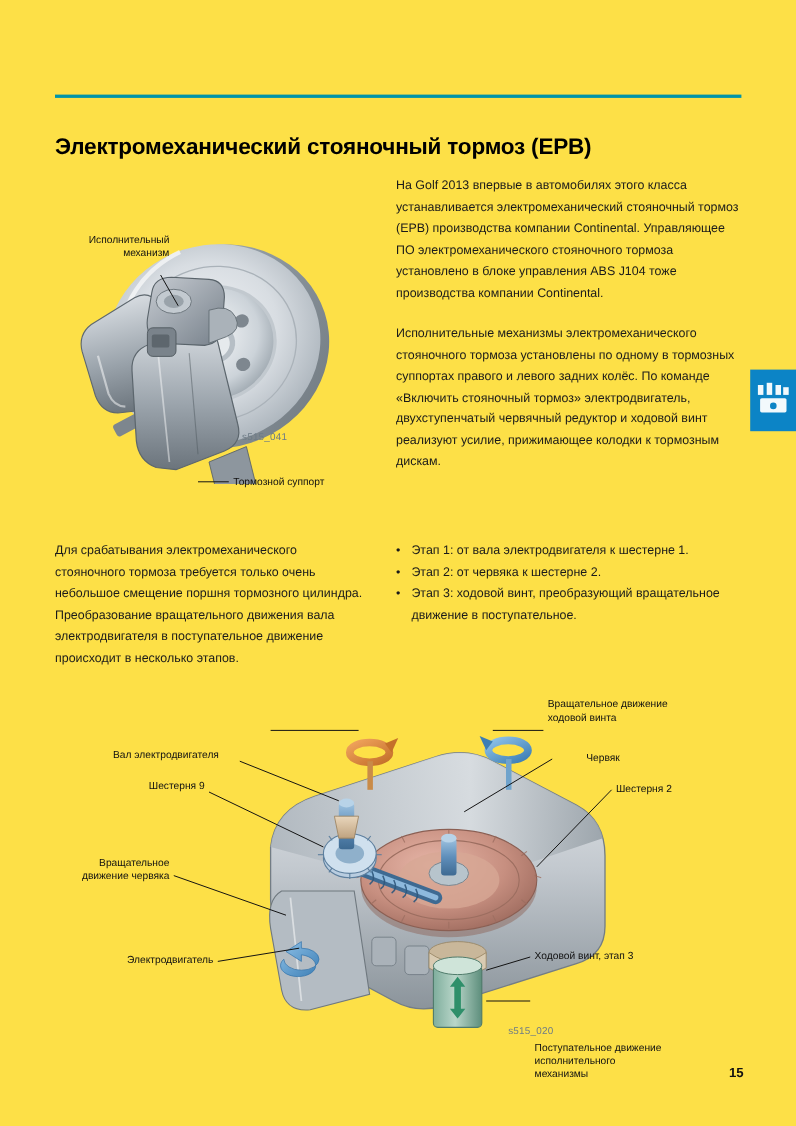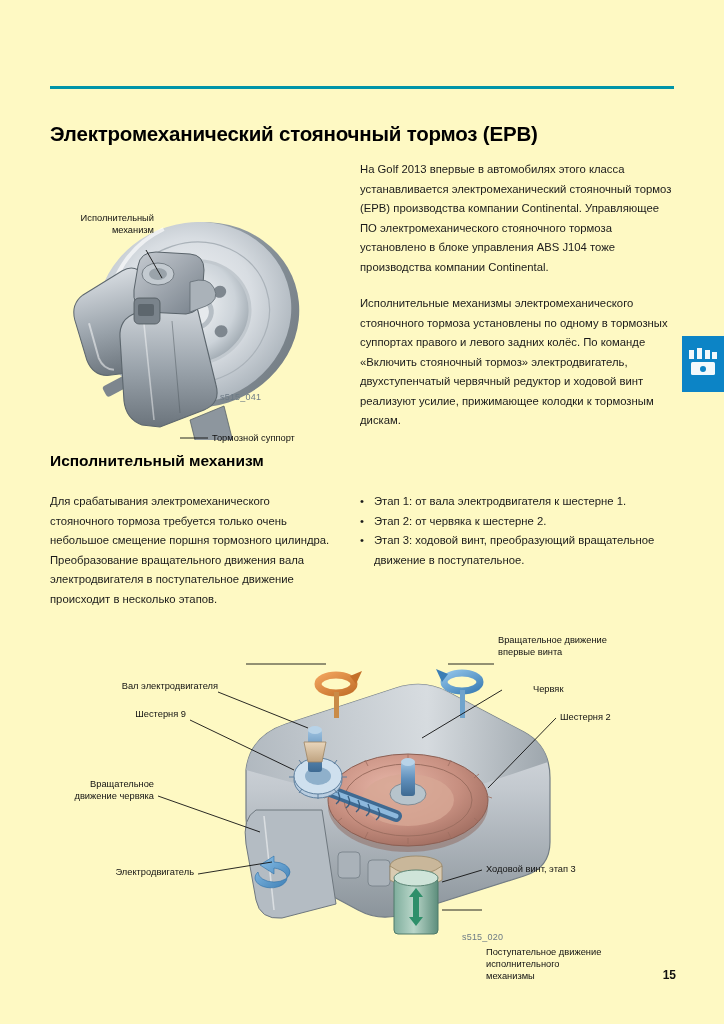--- a/index.html
+++ b/index.html
@@ -11,21 +11,21 @@
     width: 724px;
     height: 1024px;
     position: relative;
     font-family: "Liberation Sans", sans-serif;
     color: #111111;
     overflow: hidden;
   }
   .page {
     position: absolute;
     inset: 0;
-    background: #fef9c3;
+    background: #fde047;
   }
   
   .top-rule {
     position: absolute;
     left: 50px;
     top: 86px;
     width: 624px;
     height: 3px;
     background: #0095a8;
   }
@@ -230,21 +230,20 @@
     </svg>
 
     <div class="caption right" style="left:-2px; top:42px; width:106px;">
       <div>Исполнительный</div>
       <div>механизм</div>
     </div>
     <div class="caption" style="left:162px; top:262px;">Тормозной суппорт</div>
     <div class="code" style="left:170px; top:222px;">s515_041</div>
   </div>
 
-  <h2 class="subtitle">Исполнительный механизм</h2>
 
   <div class="body-col" id="actuator-col">
     <p>Для срабатывания электромеханического стояночного тормоза требуется только очень небольшое смещение поршня тормозного цилиндра. Преобразование вращательного движения вала электродвигателя в поступательное движение происходит в несколько этапов.</p>
   </div>
 
   <ul class="steps">
     <li>Этап 1: от вала электродвигателя к шестерне 1.</li>
     <li>Этап 2: от червяка к шестерне 2.</li>
     <li>Этап 3: ходовой винт, преобразующий вращательное движение в поступательное.</li>
   </ul>
@@ -397,31 +396,31 @@
         <path d="M 108 176 L 210 212"></path>
         <path d="M 148 254 L 222 242"></path>
         <path d="M 444 44 L 398 44"></path>
         <path d="M 452 70 L 372 118"></path>
         <path d="M 506 98 L 438 168"></path>
         <path d="M 432 250 L 392 262"></path>
         <path d="M 432 290 L 392 290"></path>
       </g>
     </svg>
 
-    <div class="caption right" style="left:50px; top:60px; width:118px;">Вал электродвигателя</div>
+    <div class="caption right" style="left:31px; top:60px; width:118px;">Вал электродвигателя</div>
     <div class="caption right" style="left:60px; top:88px; width:76px;">Шестерня 9</div>
     <div class="caption right" style="left:10px; top:158px; width:94px;">
       <div>Вращательное</div>
       <div>движение червяка</div>
     </div>
     <div class="caption right" style="left:36px; top:246px; width:108px;">Электродвигатель</div>
 
     <div class="caption" style="left:448px; top:14px;">
       <div>Вращательное движение</div>
-      <div>впервые винта</div>
+      <div>ходовой винта</div>
     </div>
     <div class="caption" style="left:483px; top:63px;">Червяк</div>
     <div class="caption" style="left:510px; top:91px;">Шестерня 2</div>
     <div class="caption" style="left:436px; top:243px;">Ходовой винт, этап 3</div>
     <div class="caption" style="left:436px; top:282px; width:150px;margin-top:44px;">
       <div>Поступательное движение</div>
       <div>исполнительного</div>
       <div>механизмы</div>
     </div>
     <div class="code" style="left:412px; top:312px;">s515_020</div>

